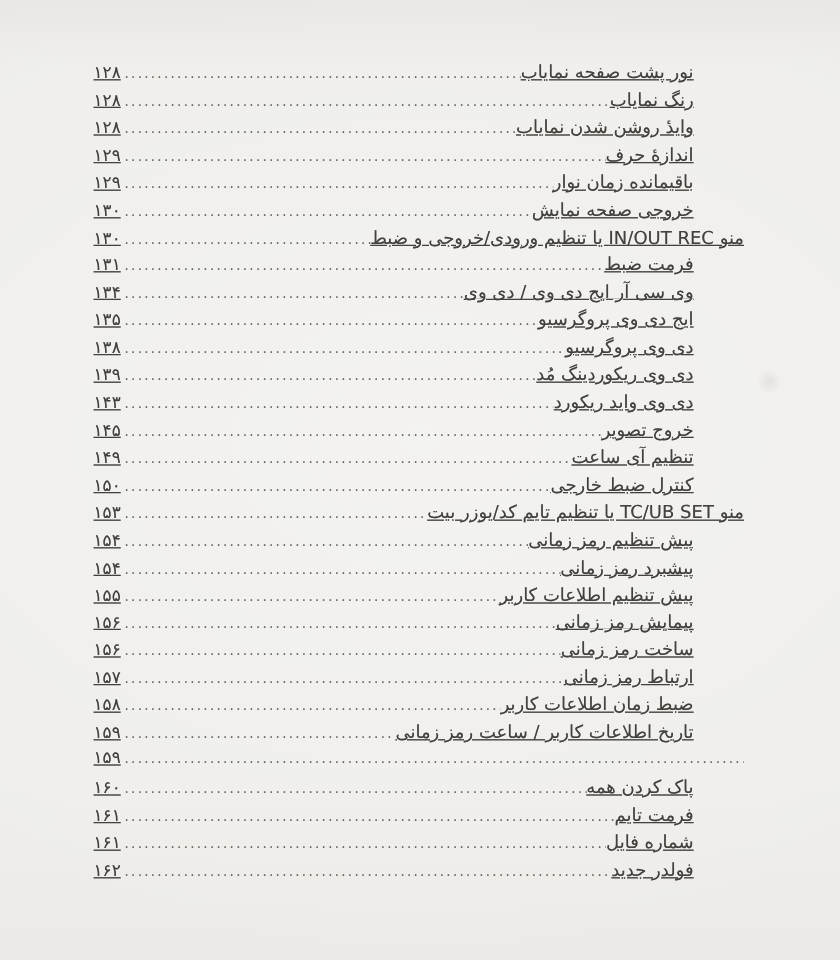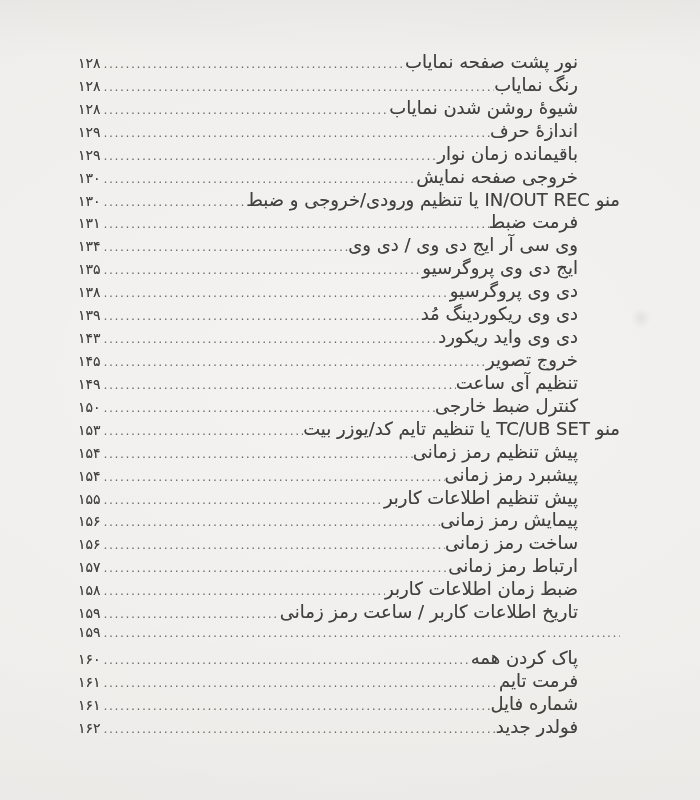--- a/index.html
+++ b/index.html
@@ -34,61 +34,63 @@
     align-items: baseline;
     height: 22.93px;
     padding-left: 78px;  
     overflow: hidden;
   }
   .toc-row.level-1 { padding-right: 80px; }   
   .toc-row.level-2 { padding-right: 122px; }  
   .toc-title {
     flex: 0 0 auto;
     white-space: nowrap;
-    font-size: 18px;
+    font-size: 15px;
     color: var(--ink);
     text-shadow: 0 0 0.5px rgba(62,60,56,0.45);
+    text-decoration: underline;
   }
   .toc-dots {
     flex: 1 1 auto;
     overflow: hidden;
     white-space: nowrap;
     direction: ltr;
     text-align: left;
     font-size: 12.5px;
     letter-spacing: 1.5px;
     color: var(--leader);
     padding: 0 3px;
     opacity: 0.85;
   }
   .toc-page-num {
     flex: 0 0 auto;
     white-space: nowrap;
     font-size: 14px;
     color: var(--ink);
     text-shadow: 0 0 0.5px rgba(62,60,56,0.45);
+    text-decoration: underline;
   }
 </style>
 </head>
 <body>
 
 <div class="page">
   <div class="toc">
       <div class="toc-row level-2">
     <span class="toc-title">نور پشت صفحه نمایاب</span>
     <span class="toc-dots" aria-hidden="true">....................................................................................................................................................................................................................................................................</span>
     <span class="toc-page-num">۱۲۸</span>
   </div>
       <div class="toc-row level-2">
     <span class="toc-title">رنگ نمایاب</span>
     <span class="toc-dots" aria-hidden="true">....................................................................................................................................................................................................................................................................</span>
     <span class="toc-page-num">۱۲۸</span>
   </div>
       <div class="toc-row level-2">
-    <span class="toc-title">شیوهٔ روشن شدن نمایاب</span>
+    <span class="toc-title">وایدٔ روشن شدن نمایاب</span>
     <span class="toc-dots" aria-hidden="true">....................................................................................................................................................................................................................................................................</span>
     <span class="toc-page-num">۱۲۸</span>
   </div>
       <div class="toc-row level-2">
     <span class="toc-title">اندازهٔ حرف</span>
     <span class="toc-dots" aria-hidden="true">....................................................................................................................................................................................................................................................................</span>
     <span class="toc-page-num">۱۲۹</span>
   </div>
       <div class="toc-row level-2">
     <span class="toc-title">باقیمانده زمان نوار</span>

